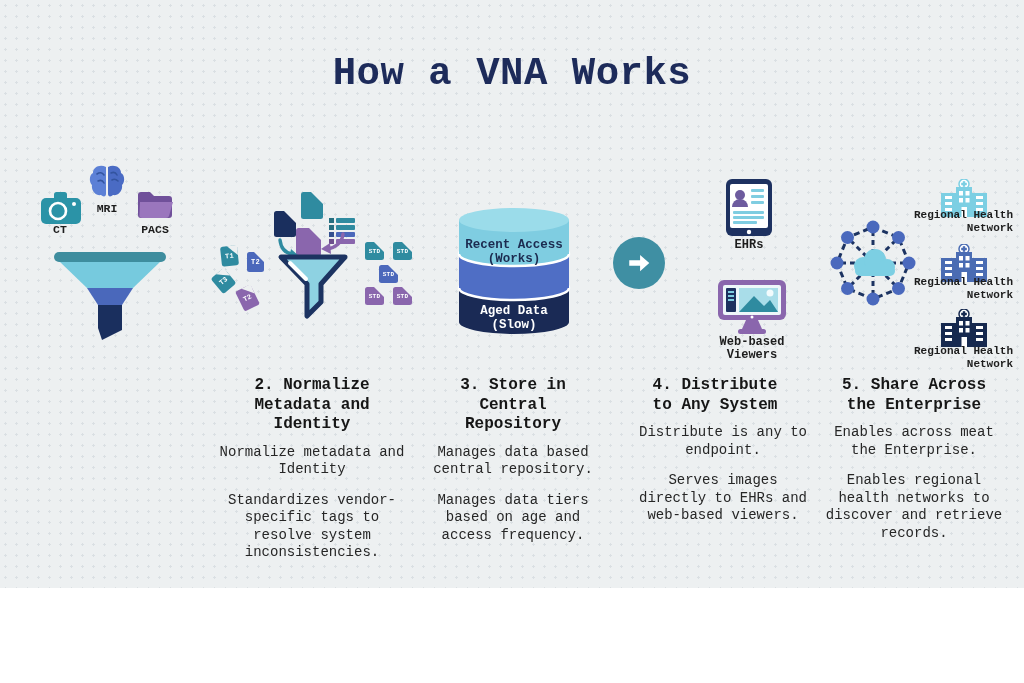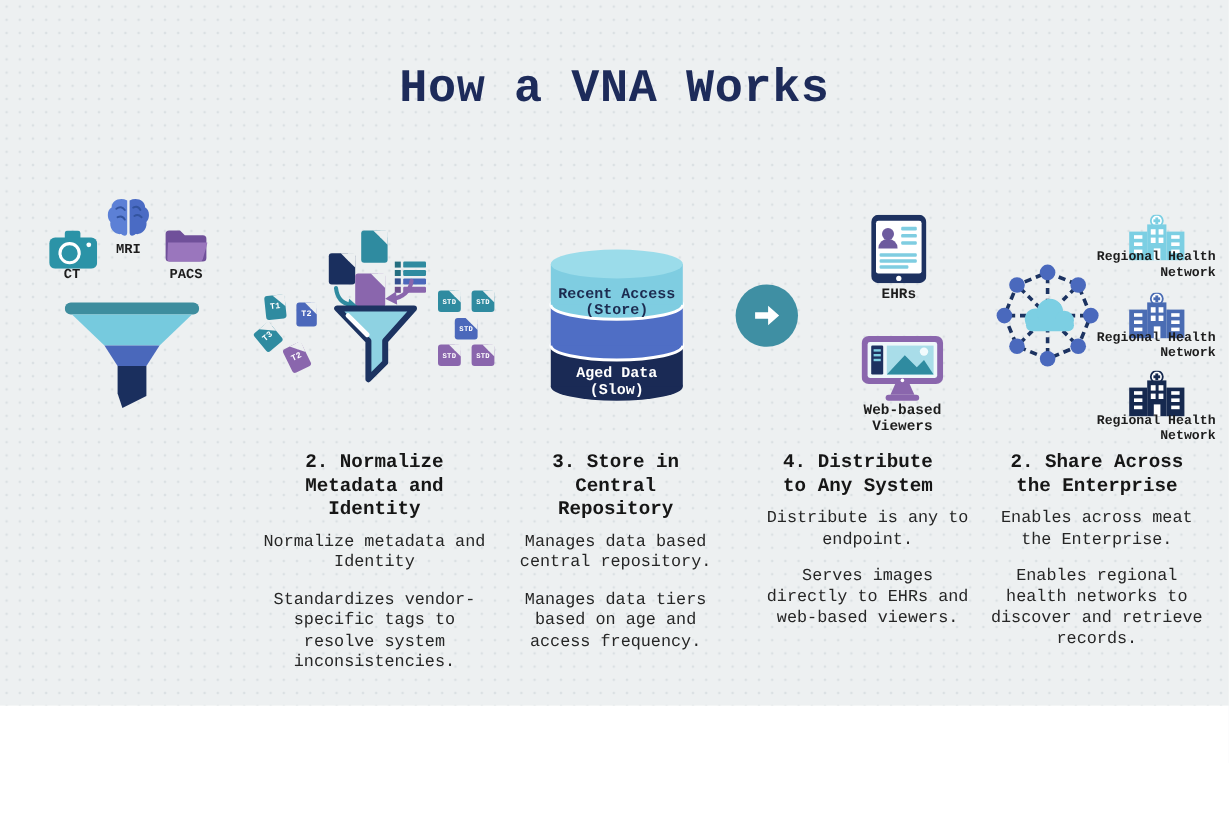--- a/index.html
+++ b/index.html
@@ -159,21 +159,21 @@
 
   <svg class="abs" style="left:457px;top:204px" width="114" height="132" viewBox="0 0 114 132">
     <ellipse cx="57" cy="118" rx="55" ry="12" fill="#1a2a55"></ellipse>
     <rect x="2" y="84" width="110" height="34" fill="#1a2a55"></rect>
     <ellipse cx="57" cy="84" rx="55" ry="12" fill="#4f6ec5" stroke="#ffffff" stroke-width="2.5"></ellipse>
     <rect x="2" y="50" width="110" height="34" fill="#4f6ec5"></rect>
     <ellipse cx="57" cy="50" rx="55" ry="12" fill="#7fcde1" stroke="#ffffff" stroke-width="2.5"></ellipse>
     <rect x="2" y="16" width="110" height="34" fill="#7fcde1"></rect>
     <ellipse cx="57" cy="16" rx="55" ry="12" fill="#9bdcea"></ellipse>
   </svg>
-  <div class="cyl-label cyl-fast">Recent Access (Store)</div>
+  <div class="cyl-label cyl-fast">Recent Access (Works)</div>
   <div class="cyl-label cyl-slow">Aged Data (Slow)</div>
 
   <div class="arrow-circle">
     <svg width="26" height="26" viewBox="0 0 24 24">
       <path d="M3 9.5 h10 V4.5 L21.5 12 13 19.5 V14.5 H3 Z" fill="#ffffff"></path>
     </svg>
   </div>
 
   <svg class="abs" style="left:726px;top:179px" width="46" height="57" viewBox="0 0 46 57">
     <rect x="0" y="0" width="46" height="57" rx="6" fill="#1d3160"></rect>
@@ -314,19 +314,19 @@
     <h3>3. Store in Central Repository</h3>
     <p class="sub">Manages data based central repository.</p>
     <p>Manages data tiers based on age and access frequency.</p>
   </div>
   <div class="step-text s4">
     <h3>4. Distribute to Any System</h3>
     <p class="sub">Distribute is any to endpoint.</p>
     <p>Serves images directly to EHRs and web-based viewers.</p>
   </div>
   <div class="step-text s5">
-    <h3>2. Share Across the Enterprise</h3>
+    <h3>5. Share Across the Enterprise</h3>
     <p class="sub">Enables across meat the Enterprise.</p>
     <p>Enables regional health networks to discover and retrieve records.</p>
   </div>
 
   <div class="logo">MEDICAI</div>
 </div>
 
 </body></html>

